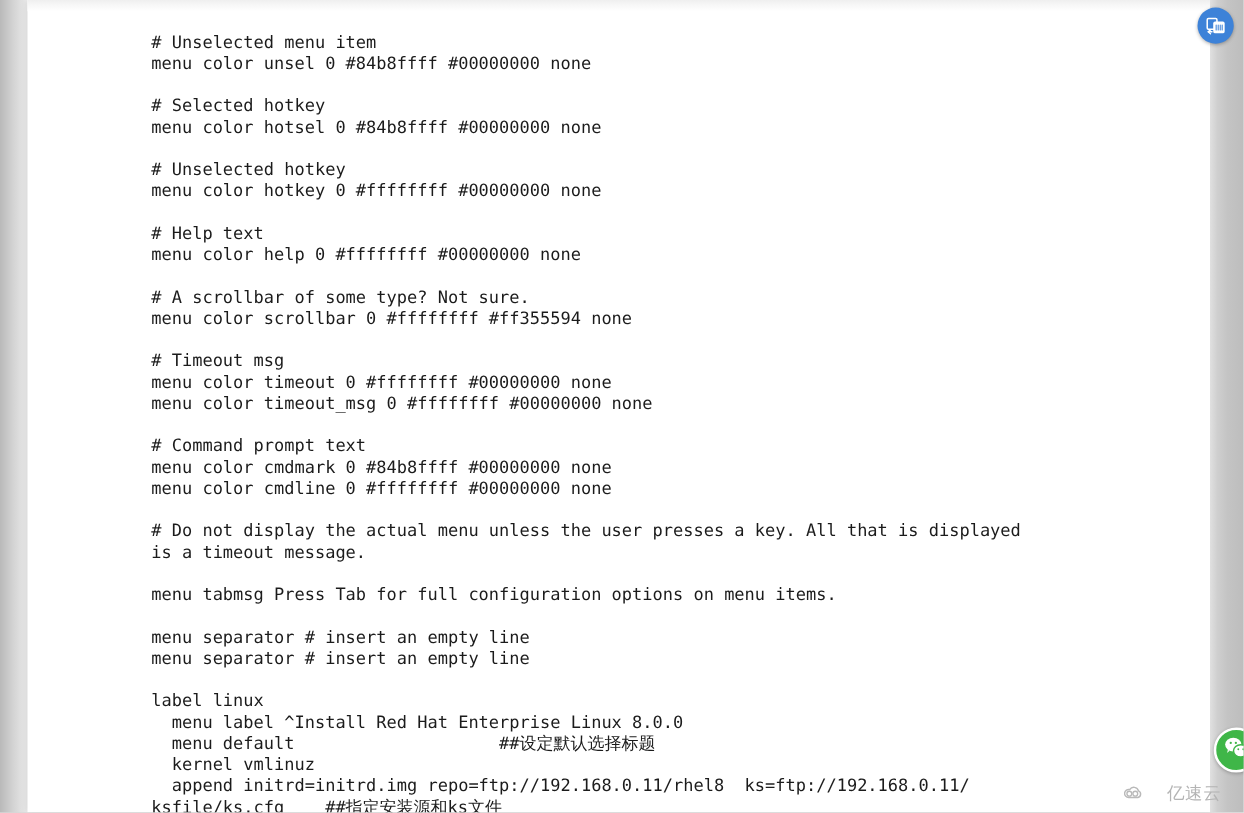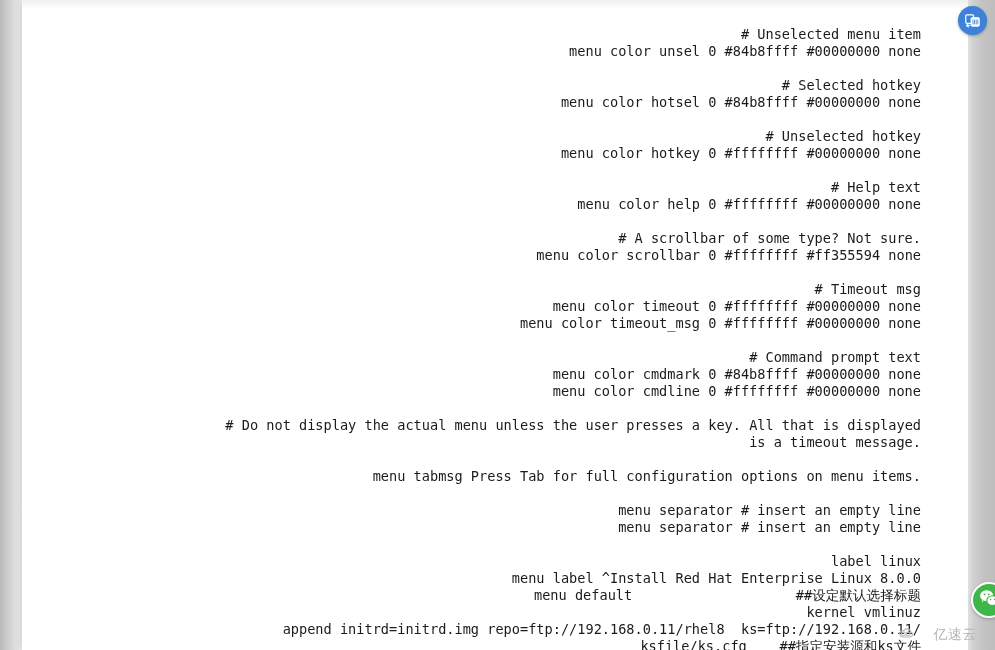--- a/index.html
+++ b/index.html
@@ -14,21 +14,20 @@
     font-family: "Liberation Sans", sans-serif;
   }
 
   #viewport {
     position: relative;
     width: 995px;
     height: 650px;
     overflow: hidden;
     background: linear-gradient(to right,
         #b9b9b9 0px, #d2d2d2 10px, #e3e3e3 18px, #f2f2f2 22px);
-    text-align: right;
   }
 
   
   #page {
     position: absolute;
     left: 22px;
     top: 0px;
     width: 946px;
     height: 650px;
     background: #ffffff;
@@ -108,21 +107,21 @@
   
   #watermark {
     position: absolute;
     right: 18px;
     bottom: 6px;
     display: flex;
     align-items: center;
     gap: 16px;
     color: #b4b4b4;
     font-size: 14px;
-    font-family: Liberation Serif, serif;
+    font-family: Liberation Sans, sans-serif;
     user-select: none;
     pointer-events: none;
   }
   #watermark .wm-text { letter-spacing: 0.5px; }
 </style>
 </head>
 <body>
 
 <div id="viewport">
 

